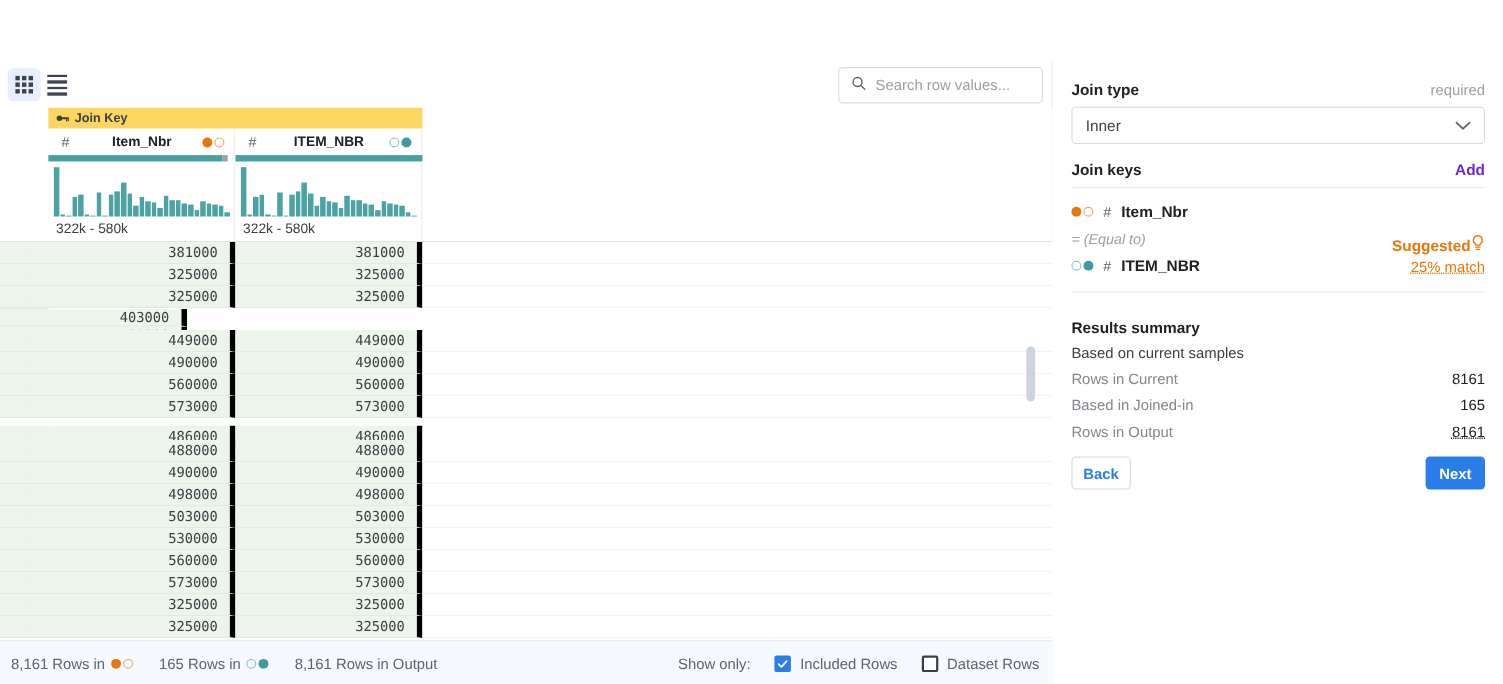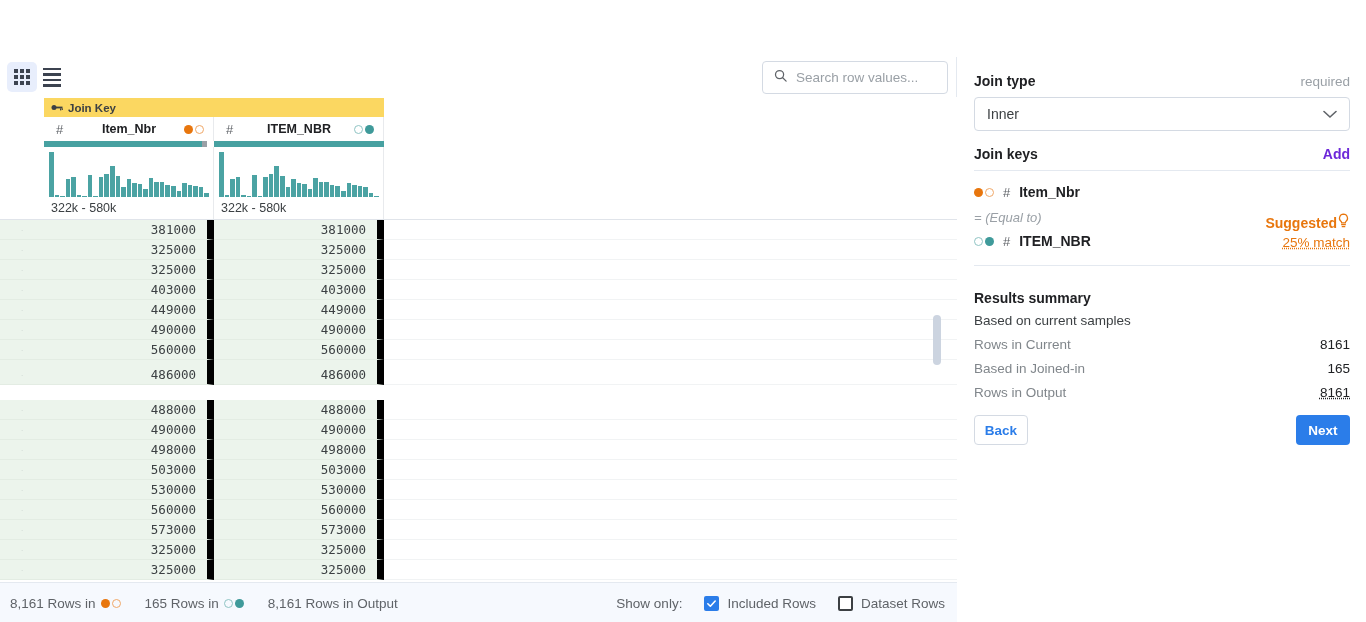--- a/index.html
+++ b/index.html
@@ -102,21 +102,21 @@
   .hist i { display: block; flex: 1 1 auto; background: #4ba3a3; min-height: 1px; }
 
   .rangerow { position: absolute; left: 44px; top: 100px; width: 340px; height: 22px; display: flex; }
   .rangecell { width: 170px; height: 22px; border-right: 1px solid #e8eaed; display: flex; align-items: center; padding-left: 7px; background: #fff; }
   .rangecell span { font-size: 12.5px; color: #3c4043; }
 
   .gridbody { position: absolute; left: 0; top: 122px; width: 957px; height: 363px; overflow: hidden; background: #fff; }
   .hdrline { position: absolute; left: 0; top: 0; width: 957px; height: 1px; background: #e0e4ea; }
   .trow { position: absolute; left: 0; width: 957px; height: 20px; display: flex; }
   .tnum { width: 44px; height: 20px; background: #ecf4ec; border-bottom: 1px solid #e3ece3; font-size: 5px; color: #9aa0a6; display: flex; align-items: center; justify-content: center; overflow: hidden; }
-  .tcell { width: 170px; height: 20px; background: #ecf4ec; border-bottom: 1px solid #e3ece3; border-right: 7px solid #000000; display: flex; align-items: center; justify-content: flex-end; padding-right: 11px; }
+  .tcell { width: 170px; height: 20px; background: #ecf4ec; border-bottom: 1px solid #e3ece3; border-right: 5px solid #000000; display: flex; align-items: center; justify-content: flex-end; padding-right: 11px; }
   .tcell span { font-family: "DejaVu Sans Mono", monospace; font-size: 12.5px; color: #3c4043; }
   .trest { flex: 1 1 auto; height: 20px; background: #fff; border-bottom: 1px solid #f1f3f4; }
 
   .vscroll { position: absolute; right: 8px; top: 96px; width: 8px; height: 50px; border-radius: 4px; background: #ccd4e0; cursor: pointer; }
   .vtrack { position: absolute; right: 8px; top: 0; width: 8px; height: 363px; }
 
   
   .rightpane {
     position: absolute; left: 958px; top: 57px; width: 408px; height: 525px; background: #fff;
   }
@@ -361,21 +361,21 @@
           <div class="trow" style="top: 41px;">
             <div class="tnum">·</div>
             <div class="tcell">
               <span>325000</span>
             </div>
             <div class="tcell">
               <span>325000</span>
             </div>
             <div class="trest"></div>
           </div>
-          <div class="trow" style="top: 61px;">
+          <div class="trow" style="top: 61px; flex-direction: column;">
             <div class="tnum">·</div>
             <div class="tcell">
               <span>403000</span>
             </div>
             <div class="tcell">
               <span>403000</span>
             </div>
             <div class="trest"></div>
           </div>
           <div class="trow" style="top: 81px;">
@@ -411,21 +411,21 @@
           <div class="trow" style="top: 141px;">
             <div class="tnum">·</div>
             <div class="tcell">
               <span>573000</span>
             </div>
             <div class="tcell">
               <span>573000</span>
             </div>
             <div class="trest"></div>
           </div>
-          <div class="trow" style="top: 146px;">
+          <div class="trow" style="top: 168px;">
             <div class="tnum">·</div>
             <div class="tcell">
               <span>486000</span>
             </div>
             <div class="tcell">
               <span>486000</span>
             </div>
             <div class="trest"></div>
           </div>
           <div class="trow" style="top: 181px;">

